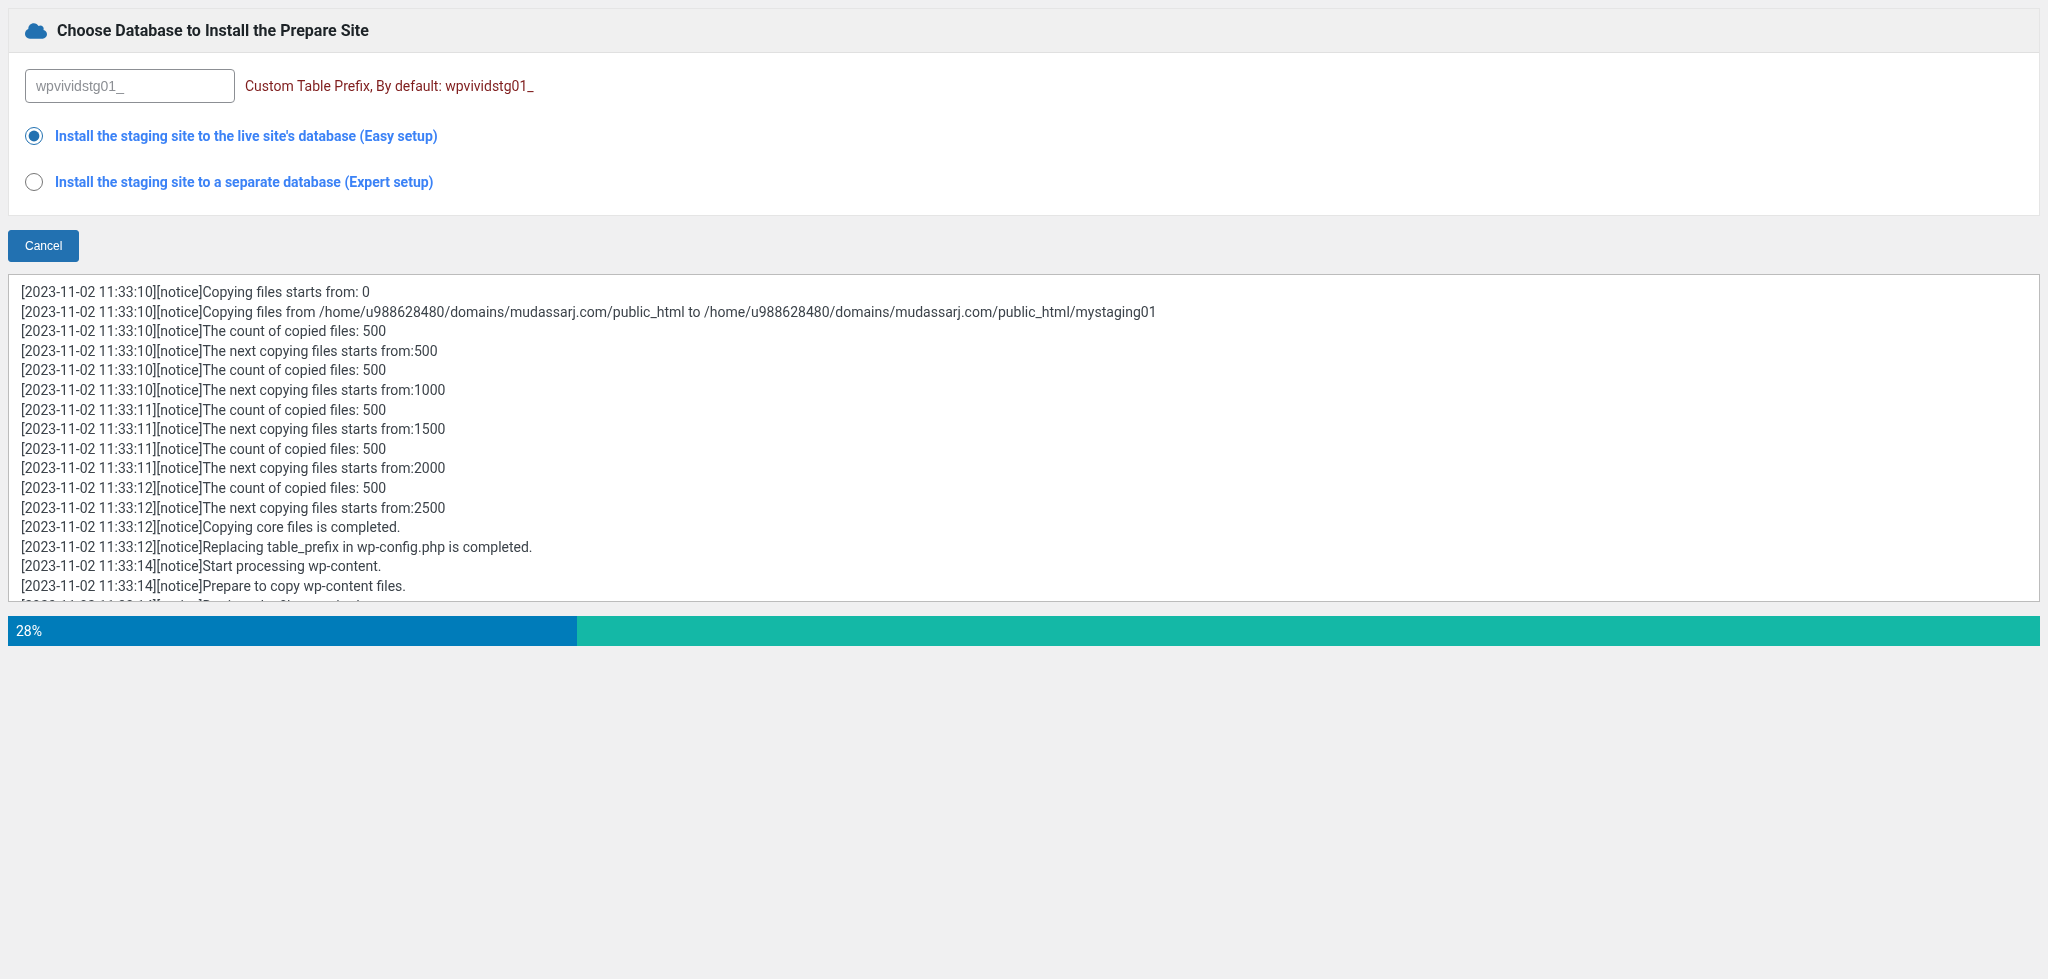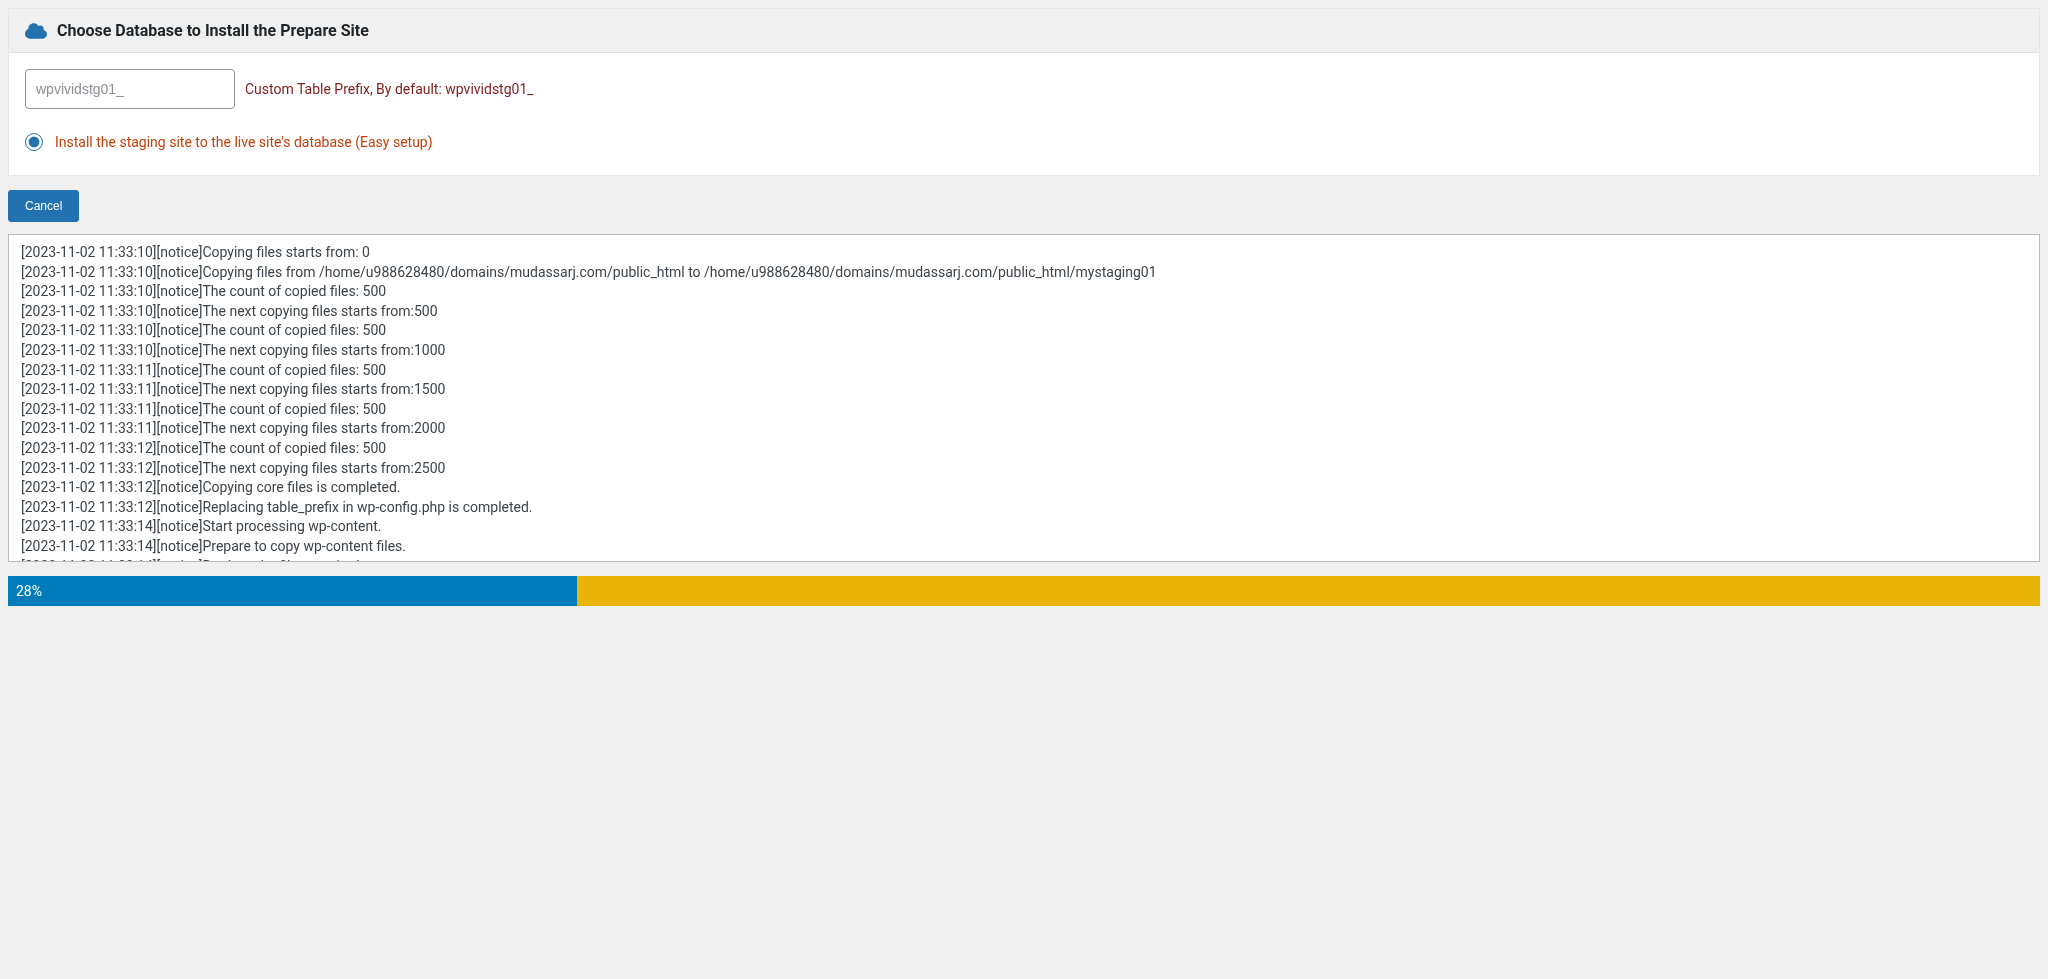--- a/index.html
+++ b/index.html
@@ -44,21 +44,21 @@
       align-items: center;
       gap: 10px;
       margin-bottom: 24px;
     }
     .prefix-input {
       padding: 6px 10px;
       border: 1px solid #8c8f94;
       border-radius: 4px;
       font-size: 14px;
       width: 210px;
-      height: 40px;
+      height: 34px;
       color: #50575e;
     }
     .prefix-input::placeholder {
       color: #8c8f94;
     }
     .prefix-label {
       color: #7f1d1d;
     }
     .radio-row {
       display: flex;
@@ -68,21 +68,22 @@
     }
     .radio-row:last-of-type {
       margin-bottom: 8px;
     }
     input[type="radio"] {
       width: 18px;
       height: 18px;
       accent-color: #2271b1;
     }
     .radio-label {
-      color: #c2410c;
+      color: #3b82f6;
+      font-weight: bold;
     }
     .button-primary {
       background: #2271b1;
       color: #fff;
       border: 1px solid #2271b1;
       border-radius: 3px;
       padding: 8px 16px;
       font-size: 12px;
       cursor: pointer;
       margin: 14px 0 8px 0;
@@ -95,21 +96,21 @@
       height: 328px;
       overflow-y: scroll;
       font-family: inherit;
       font-size: 14px;
       line-height: 1.4;
       color: #3c434a;
       white-space: pre-wrap;
       word-break: break-word;
     }
     .progress-container {
-      background: #eab308;
+      background: #14b8a6;
       height: 30px;
       margin-top: 14px;
       position: relative;
     }
     .progress-bar {
       background: #007cba;
       height: 100%;
       color: #fff;
       display: flex;
       align-items: center;
@@ -144,20 +145,24 @@
   </div>
   <div class="panel-body">
     <div class="prefix-row">
       <input type="text" class="prefix-input" placeholder="wpvividstg01_" style="">
       <span class="prefix-label">Custom Table Prefix, By default: wpvividstg01_</span>
     </div>
     <div class="radio-row">
       <input type="radio" name="db-option" checked="" style="">
       <span class="radio-label">Install the staging site to the live site's database (Easy setup)</span>
     </div>
+    <div class="radio-row">
+      <input type="radio" name="db-option" style="">
+      <span class="radio-label">Install the staging site to a separate database (Expert setup)</span>
+    </div>
   </div>
 </div>
 
 <button class="button-primary">Cancel</button>
 
 <div class="log-box">[2023-11-02 11:33:10][notice]Copying files starts from: 0
 [2023-11-02 11:33:10][notice]Copying files from /home/u988628480/domains/mudassarj.com/public_html to /home/u988628480/domains/mudassarj.com/public_html/mystaging01
 [2023-11-02 11:33:10][notice]The count of copied files: 500
 [2023-11-02 11:33:10][notice]The next copying files starts from:500
 [2023-11-02 11:33:10][notice]The count of copied files: 500

